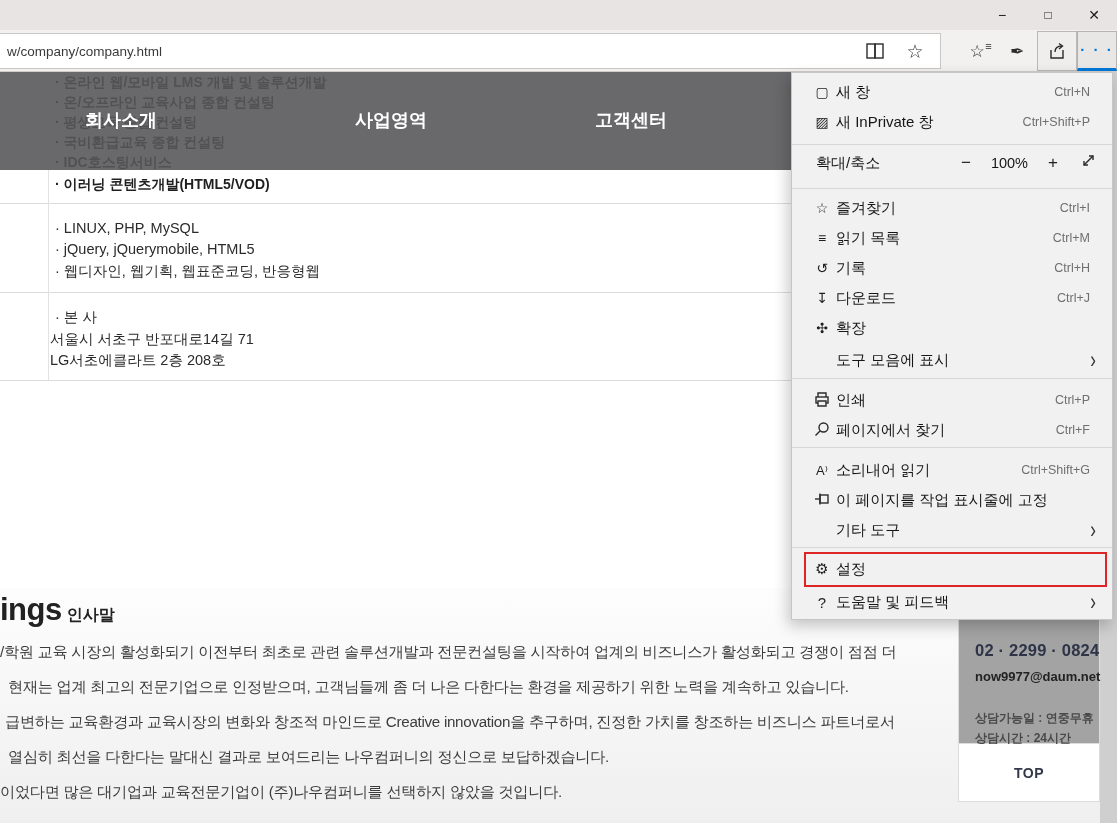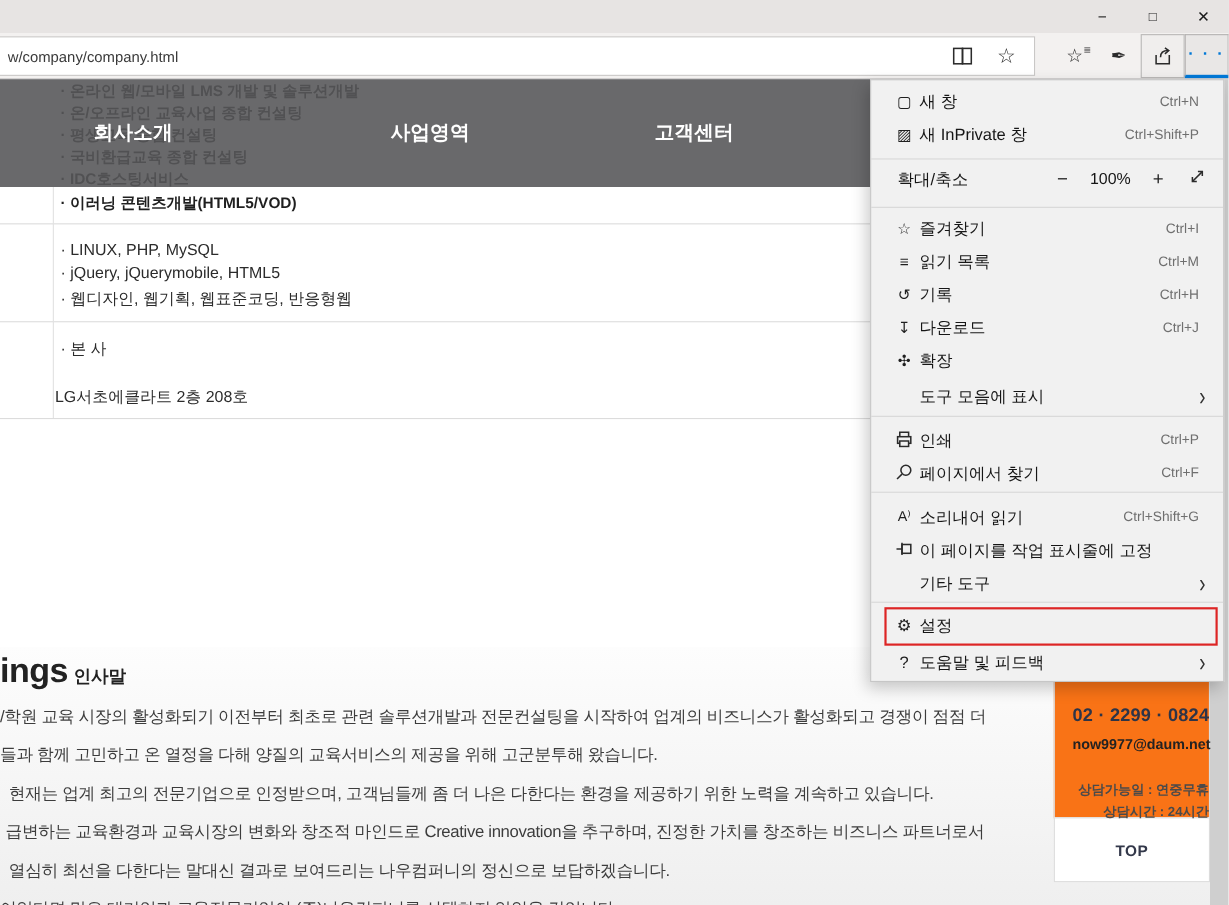--- a/index.html
+++ b/index.html
@@ -53,21 +53,21 @@
   .greet-head { position:absolute; left:0; top:520px; white-space:nowrap; }
   .greet-head .en { font-size:31px; font-weight:800; color:#222; letter-spacing:-0.5px; }
   .greet-head .ko { font-size:16px; font-weight:700; color:#222; margin-left:5px; }
   .paras { position:absolute; left:0; top:562px; width:935px; }
   .para { height:35px; line-height:35px; font-size:15.2px; font-weight:500; color:#3c3c3c;
           white-space:nowrap; overflow:hidden; letter-spacing:-0.3px; }
   .para.in8 { padding-left:8px; } .para.in5 { padding-left:5px; }
 
   
   .contact-panel { position:absolute; left:958px; top:538px; width:142px; z-index:4; }
-  .contact-box { background:#f97316; border:1px solid #dcdcdc; height:134px; padding:30px 0 0 16px;text-align:right; }
+  .contact-box { background:#a3a3a3; border:1px solid #dcdcdc; height:134px; padding:30px 0 0 16px; }
   .phone { font-size:16.5px; font-weight:800; color:#2e3447; letter-spacing:0.2px; white-space:nowrap; }
   .email { margin-top:9px; font-size:13px; font-weight:700; color:#222222; }
   .cline { margin-top:26px; font-size:12px; font-weight:700; color:#4a4a4a; }
   .cline + .cline { margin-top:3px; }
   .top-box { margin-top:-1px; background:#ffffff; border:1px solid #dcdcdc; height:59px;
              display:flex; align-items:center; justify-content:center; }
   .top-label { font-size:14px; font-weight:700; color:#33384a; letter-spacing:0.5px; }
 
   
   .edge-menu { position:absolute; left:791px; top:0; width:322px; height:548px; background:#f1f1f1;
@@ -150,29 +150,29 @@
       <div class="hline" style="top:131px;"></div>
       <div class="hline" style="top:220px;"></div>
       <div class="hline" style="top:308px;"></div>
       <div class="vline" style="top:98px; height:210px;"></div>
 
       <div class="cell-text" style="top:148px;">· LINUX, PHP, MySQL</div>
       <div class="cell-text" style="top:169px;">· jQuery, jQuerymobile, HTML5</div>
       <div class="cell-text" style="top:190px;">· 웹디자인, 웹기획, 웹표준코딩, 반응형웹</div>
 
       <div class="cell-text" style="top:236px;">· 본 사</div>
+      <div class="cell-text plain" style="top:258px;">서울시 서초구 반포대로14길 71</div>
       <div class="cell-text plain" style="top:279px;">LG서초에클라트 2층 208호</div>
 
       <div class="greet-bg"></div>
       <div class="greet-head">
         <span class="en">ings</span><span class="ko">인사말</span>
       </div>
       <div class="paras">
         <div class="para">/학원 교육 시장의 활성화되기 이전부터 최초로 관련 솔루션개발과 전문컨설팅을 시작하여 업계의 비즈니스가 활성화되고 경쟁이 점점 더</div>
-        <div class="para">들과 함께 고민하고 온 열정을 다해 양질의 교육서비스의 제공을 위해 고군분투해 왔습니다.</div>
         <div class="para in8">현재는 업계 최고의 전문기업으로 인정받으며, 고객님들께 좀 더 나은 다한다는 환경을 제공하기 위한 노력을 계속하고 있습니다.</div>
         <div class="para in5">급변하는 교육환경과 교육시장의 변화와 창조적 마인드로 Creative innovation을 추구하며, 진정한 가치를 창조하는 비즈니스 파트너로서</div>
         <div class="para in8">열심히 최선을 다한다는 말대신 결과로 보여드리는 나우컴퍼니의 정신으로 보답하겠습니다.</div>
         <div class="para">이었다면 많은 대기업과 교육전문기업이 (주)나우컴퍼니를 선택하지 않았을 것입니다.</div>
       </div>
 
       <div class="contact-panel">
         <div class="contact-box">
           <div class="phone">02 · 2299 · 0824</div>
           <div class="email">now9977@daum.net</div>

